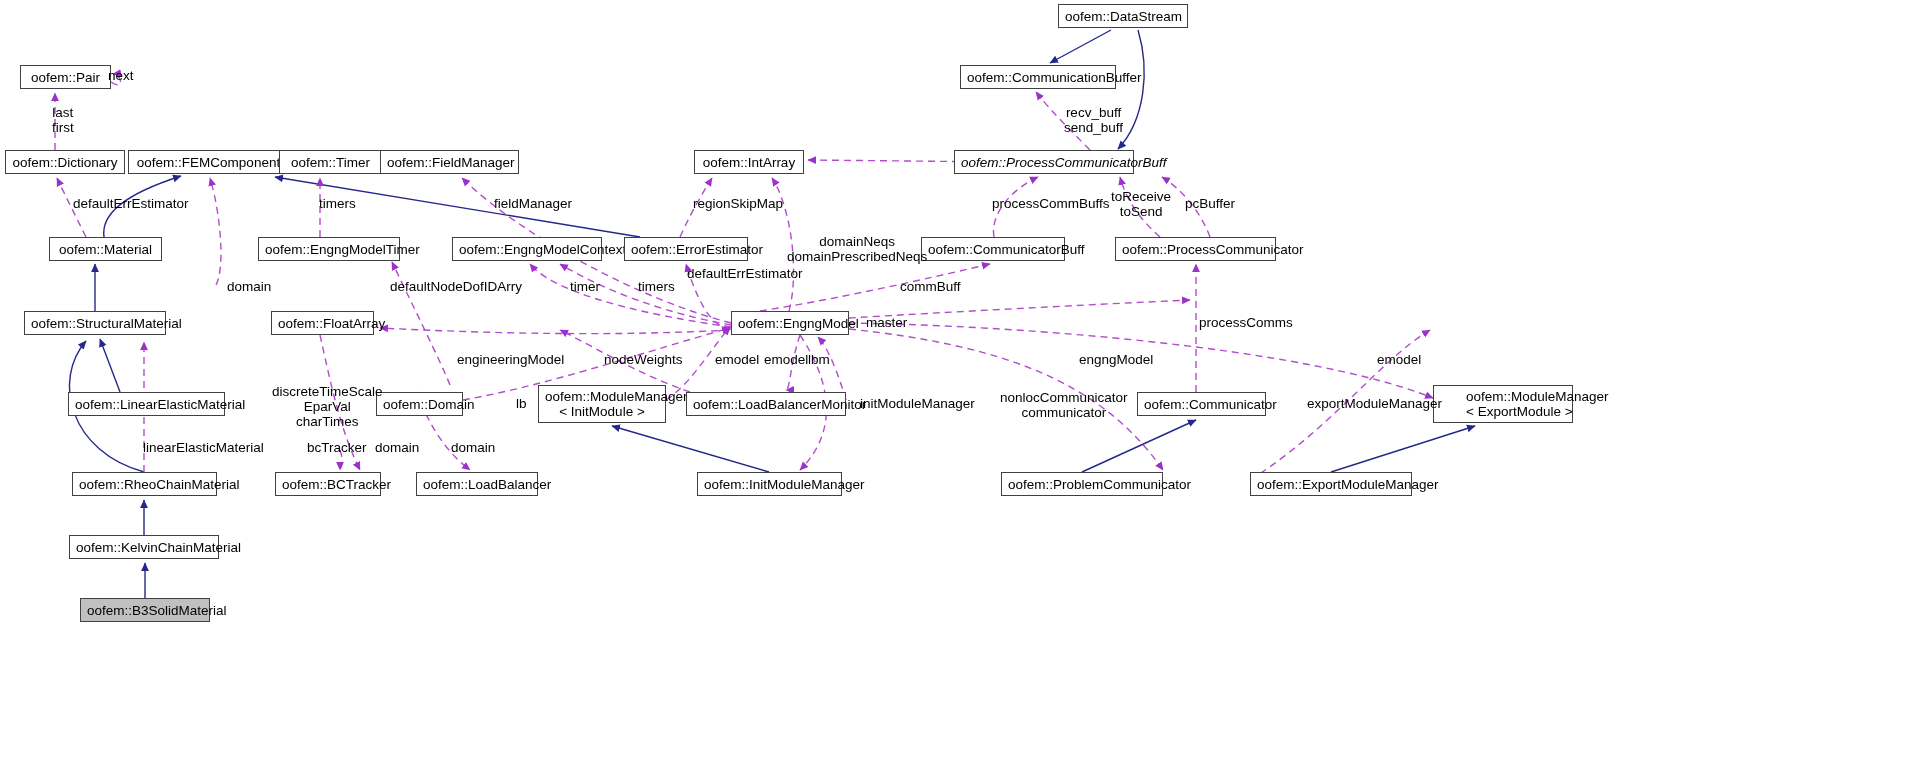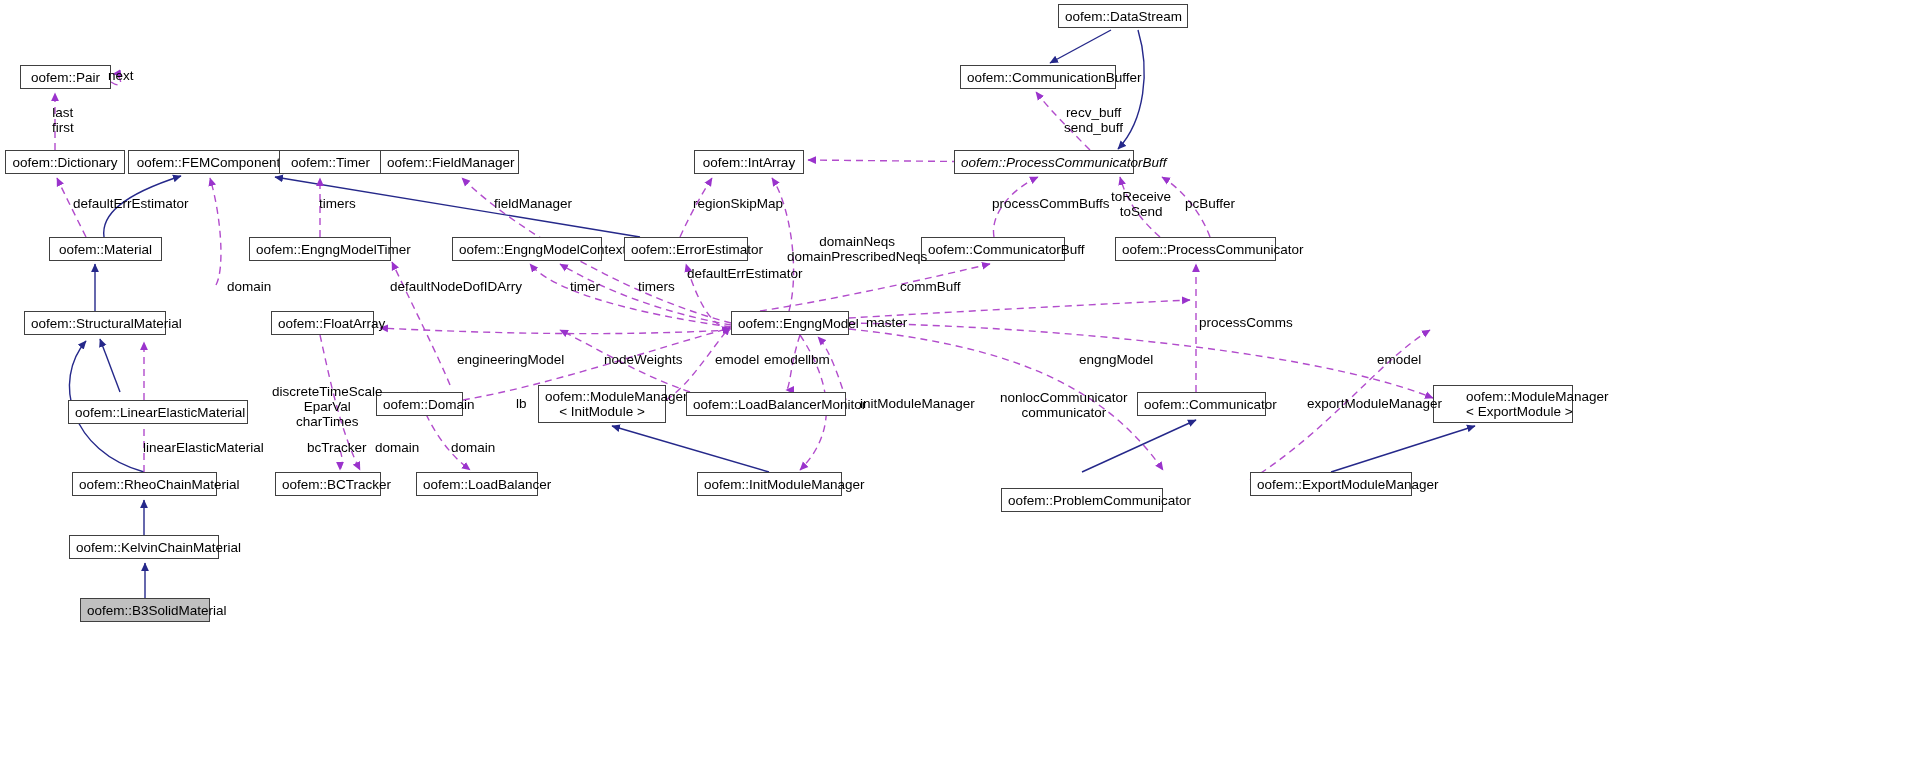--- a/index.html
+++ b/index.html
@@ -115,40 +115,40 @@
 <div class="node" style="left: 20px; top: 65px; width: 91px; height: 24px;"><span class="nlabel">oofem::Pair</span></div>
     <div class="node" style="left: 5px; top: 150px; width: 120px; height: 24px;"><span class="nlabel">oofem::Dictionary</span></div>
     <div class="node" style="left: 128px; top: 150px; width: 161px; height: 24px;"><span class="nlabel">oofem::FEMComponent</span></div>
     <div class="node" style="left: 279px; top: 150px; width: 103px; height: 24px;"><span class="nlabel">oofem::Timer</span></div>
     <div class="node" style="left: 380px; top: 150px; width: 139px; height: 24px;"><span class="nlabel">oofem::FieldManager</span></div>
     <div class="node" style="left: 694px; top: 150px; width: 110px; height: 24px;"><span class="nlabel">oofem::IntArray</span></div>
     <div class="node" style="left: 1058px; top: 4px; width: 130px; height: 24px;"><span class="nlabel">oofem::DataStream</span></div>
     <div class="node" style="left: 960px; top: 65px; width: 156px; height: 24px;"><span class="nlabel">oofem::CommunicationBuffer</span></div>
     <div class="node" style="left: 954px; top: 150px; width: 180px; height: 24px; font-style: italic;"><span class="nlabel">oofem::ProcessCommunicatorBuff</span></div>
     <div class="node" style="left: 49px; top: 237px; width: 113px; height: 24px;"><span class="nlabel">oofem::Material</span></div>
-    <div class="node" style="left: 249px; top: 237px; width: 142px; height: 24px;"><span class="nlabel">oofem::EngngModelTimer</span></div>
+    <div class="node" style="left: 258px; top: 237px; width: 142px; height: 24px;"><span class="nlabel">oofem::EngngModelTimer</span></div>
     <div class="node" style="left: 452px; top: 237px; width: 150px; height: 24px;"><span class="nlabel">oofem::EngngModelContext</span></div>
     <div class="node" style="left: 624px; top: 237px; width: 124px; height: 24px;"><span class="nlabel">oofem::ErrorEstimator</span></div>
     <div class="node" style="left: 921px; top: 237px; width: 144px; height: 24px;"><span class="nlabel">oofem::CommunicatorBuff</span></div>
     <div class="node" style="left: 1115px; top: 237px; width: 161px; height: 24px;"><span class="nlabel">oofem::ProcessCommunicator</span></div>
     <div class="node" style="left: 24px; top: 311px; width: 142px; height: 24px; text-align: right;"><span class="nlabel">oofem::StructuralMaterial</span></div>
     <div class="node" style="left: 271px; top: 311px; width: 103px; height: 24px;"><span class="nlabel">oofem::FloatArray</span></div>
     <div class="node" style="left: 731px; top: 311px; width: 118px; height: 24px;"><span class="nlabel">oofem::EngngModel</span></div>
-    <div class="node" style="left: 68px; top: 400px; width: 180px; height: 24px;"><span class="nlabel">oofem::LinearElasticMaterial</span></div>
+    <div class="node" style="left: 68px; top: 392px; width: 157px; height: 24px;"><span class="nlabel">oofem::LinearElasticMaterial</span></div>
     <div class="node" style="left: 376px; top: 392px; width: 87px; height: 24px;"><span class="nlabel">oofem::Domain</span></div>
     <div class="node" style="left: 538px; top: 385px; width: 128px; height: 38px;"><span class="nlabel">oofem::ModuleManager
 &lt; InitModule &gt;</span></div>
     <div class="node" style="left: 686px; top: 392px; width: 160px; height: 24px;"><span class="nlabel">oofem::LoadBalancerMonitor</span></div>
     <div class="node" style="left: 1137px; top: 392px; width: 129px; height: 24px;"><span class="nlabel">oofem::Communicator</span></div>
     <div class="node" style="left: 1433px; top: 385px; width: 140px; height: 38px; padding-left: 32px;"><span class="nlabel">oofem::ModuleManager
 &lt; ExportModule &gt;</span></div>
     <div class="node" style="left: 275px; top: 472px; width: 106px; height: 24px;"><span class="nlabel">oofem::BCTracker</span></div>
     <div class="node" style="left: 416px; top: 472px; width: 122px; height: 24px;"><span class="nlabel">oofem::LoadBalancer</span></div>
     <div class="node" style="left: 697px; top: 472px; width: 145px; height: 24px;"><span class="nlabel">oofem::InitModuleManager</span></div>
-    <div class="node" style="left: 1001px; top: 472px; width: 162px; height: 24px; margin-top: 16px;"><span class="nlabel">oofem::ProblemCommunicator</span></div>
+    <div class="node" style="left: 1001px; top: 472px; width: 162px; height: 24px;"><span class="nlabel">oofem::ProblemCommunicator</span></div>
     <div class="node" style="left: 1250px; top: 472px; width: 162px; height: 24px;"><span class="nlabel">oofem::ExportModuleManager</span></div>
     <div class="node" style="left: 72px; top: 472px; width: 145px; height: 24px;"><span class="nlabel">oofem::RheoChainMaterial</span></div>
     <div class="node" style="left: 69px; top: 535px; width: 150px; height: 24px;"><span class="nlabel">oofem::KelvinChainMaterial</span></div>
     <div class="node highlight" style="left: 80px; top: 598px; width: 130px; height: 24px; background: rgb(192, 192, 192);"><span class="nlabel">oofem::B3SolidMaterial</span></div>
     <div class="edge-label" style="left: 96px; top: 68px; margin-left: 12px;">next</div>
     <div class="edge-label" style="left: 52px; top: 105px;">last
 first</div>
     <div class="edge-label" style="left: 73px; top: 196px;">defaultErrEstimator</div>
     <div class="edge-label" style="left: 319px; top: 196px;">timers</div>
     <div class="edge-label" style="left: 494px; top: 196px;">fieldManager</div>

